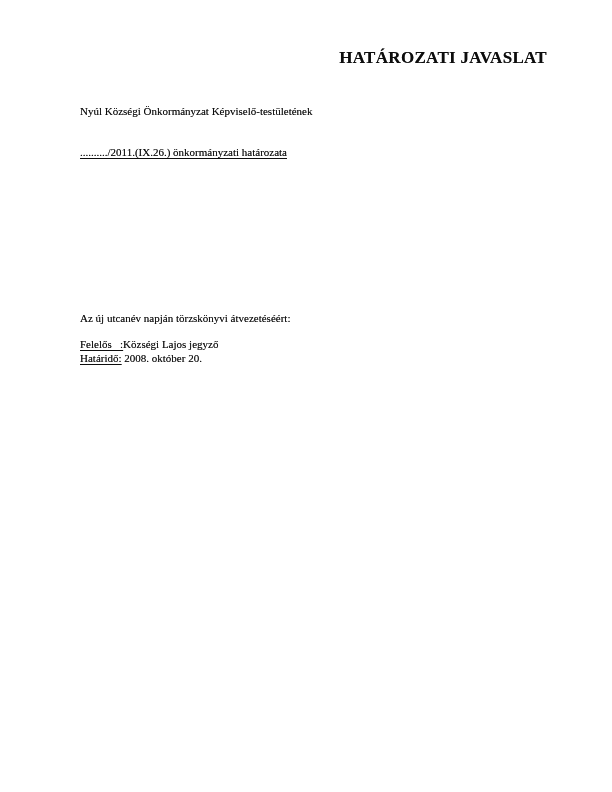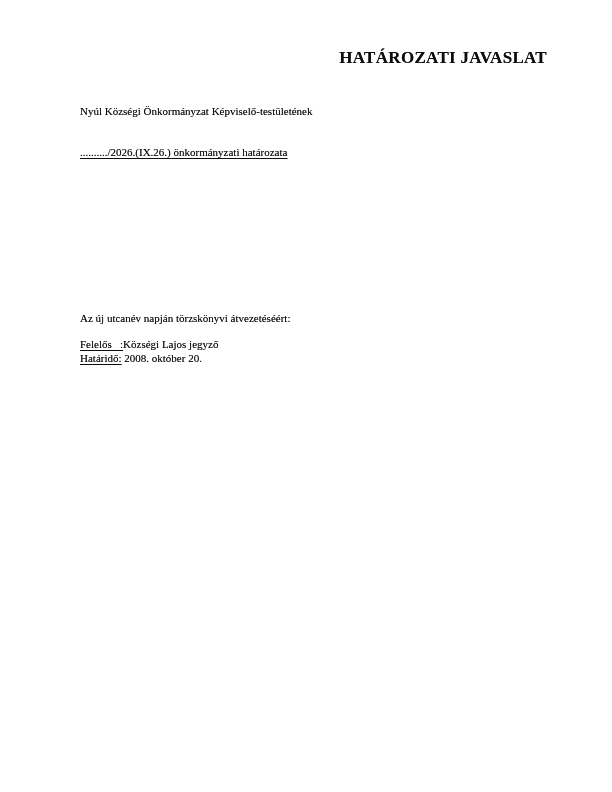--- a/index.html
+++ b/index.html
@@ -53,21 +53,21 @@
 </style>
 </head>
 <body>
 
 <div class="page">
 
   <div class="doc-title">HATÁROZATI JAVASLAT</div>
 
   <p class="addressee">Nyúl Községi Önkormányzat Képviselő-testületének</p>
 
-  <p class="resolution"><span class="u">........../2026.(IX.26.) önkormányzati határozata</span></p>
+  <p class="resolution"><span class="u">........../2011.(IX.26.) önkormányzati határozata</span></p>
 
 
 
 
   <p class="registry">Az új utcanév napján törzskönyvi átvezetéséért:</p>
 
   <p class="responsible">
     <span class="u lbl">Felelős   :</span><span>Községi Lajos jegyző</span>
   </p>
 

